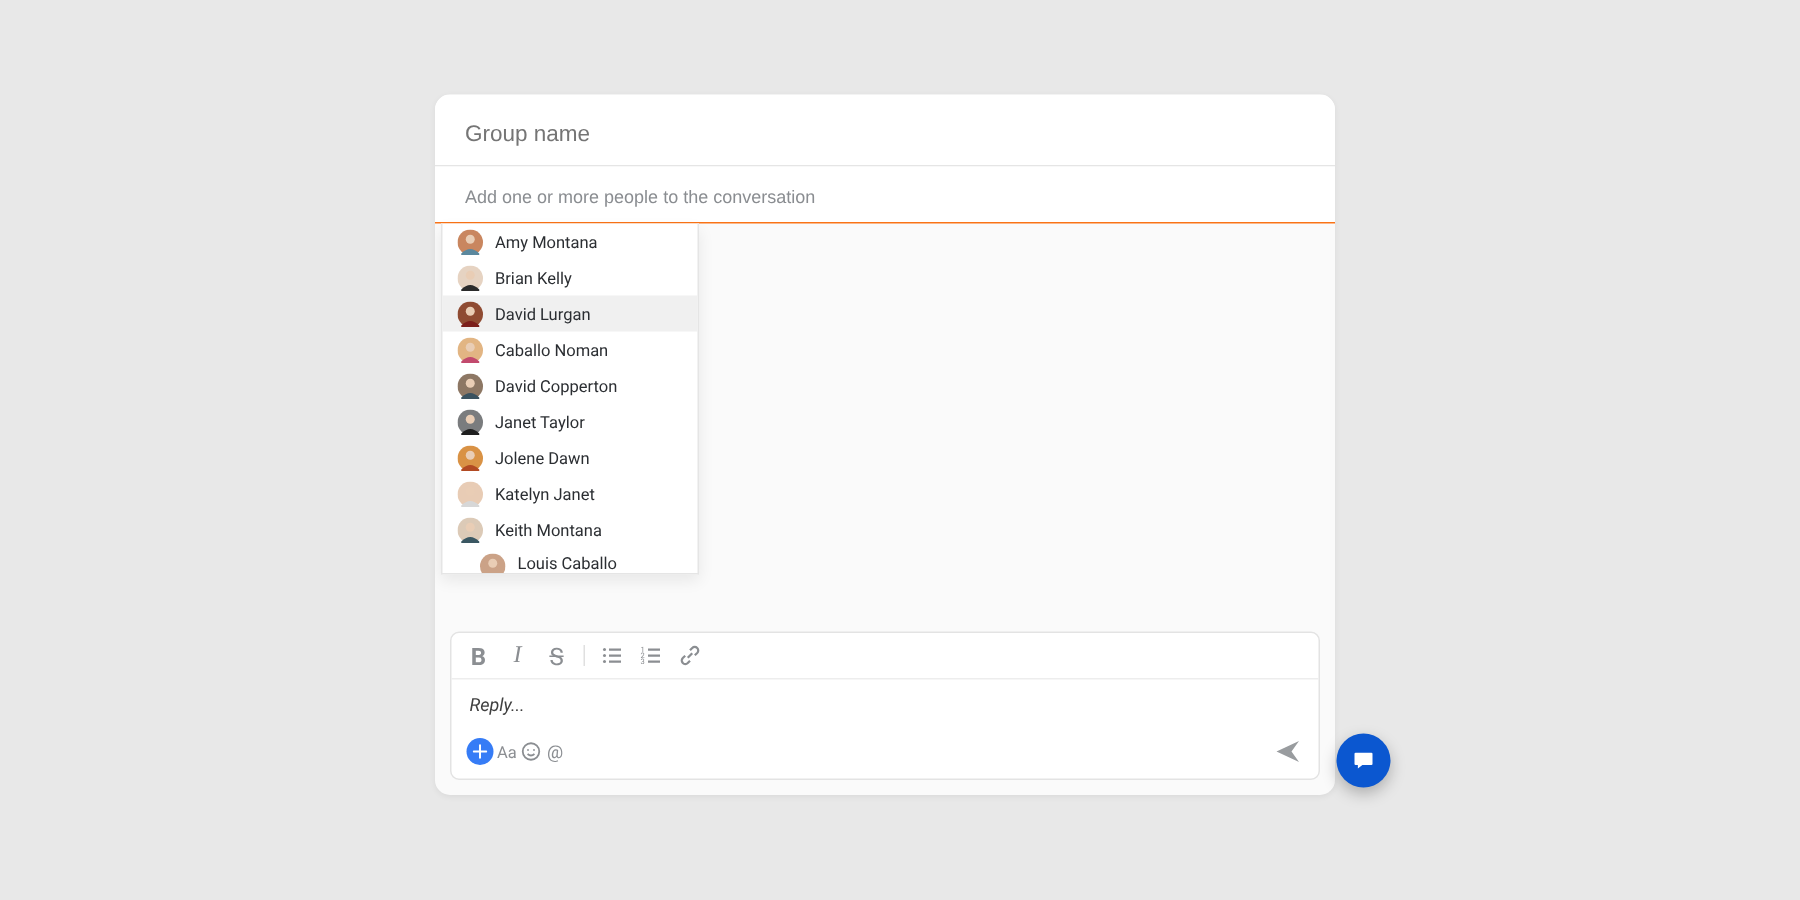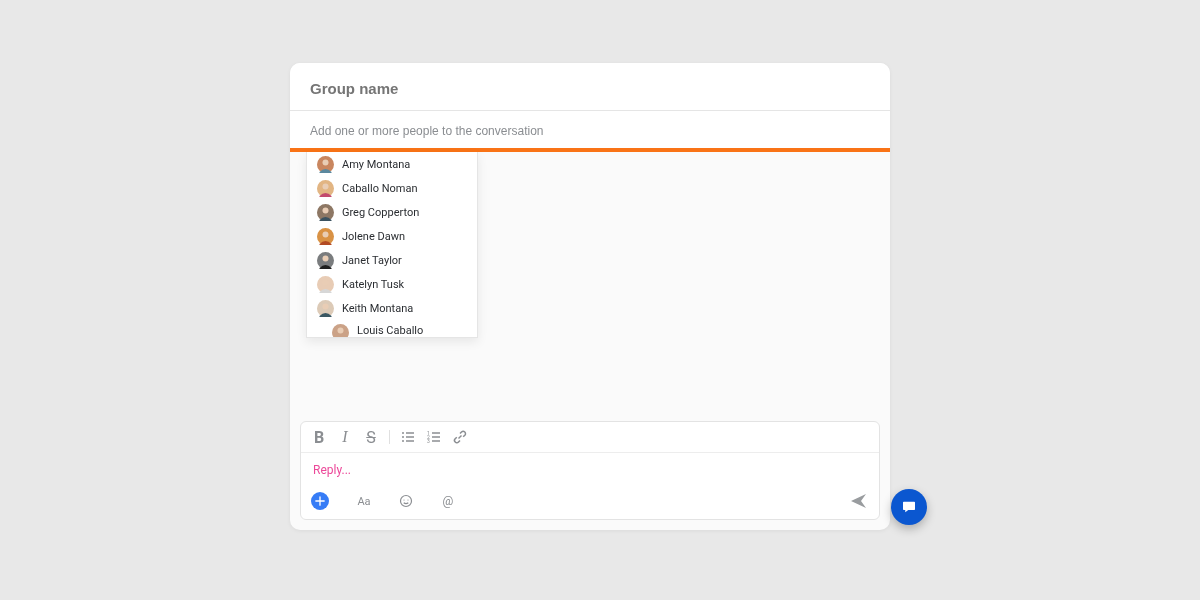--- a/index.html
+++ b/index.html
@@ -22,45 +22,45 @@
     display: flex;
     flex-direction: column;
   }
   .panel-header {
     padding: 16px 20px 12px 20px;
     border-bottom: 1px solid #e5e5e5;
     background: #fff;
   }
   .group-name {
     font-size: 15px;
-    font-weight: 700;
+    font-weight: 400;
     color: #808285;
     border: none;
     outline: none;
     background: transparent;
     width: 100%;
   }
   .recipients-row {
     padding: 9px 20px;
-    border-bottom: 4px solid #f97316;
+    border-bottom: 1px solid #f97316;
     background: #fff;
   }
   .recipients-input {
     width: 100%;
     border: none;
     outline: none;
     font-size: 12px;
     color: #8a8d91;
     background: transparent;
   }
   .recipients-input::placeholder { color: #8a8d91; }
   .body-space { flex: 1; position: relative; }
   .people-dropdown {
     position: absolute;
-    left: 16px;
+    left: 4px;
     top: 0;
     width: 172px;
     max-height: 270px;
     background: #fff;
     border: 1px solid #e5e5e5;
     border-top: none;
     box-shadow: 0 4px 10px rgba(0,0,0,0.08);
     overflow: hidden;
   }
   .person {
@@ -110,33 +110,34 @@
     color: #8b8e92;
   }
   .toolbar .divider {
     width: 1px;
     height: 14px;
     background: #e0e0e0;
   }
   .reply-area {
     padding: 10px 12px 8px 12px;
     font-size: 12px;
-    color: #ec4899;
+    color: #404040;
     min-height: 28px;
+    font-style: italic;
   }
   .composer-bottom {
     display: flex;
     align-items: center;
     justify-content: space-between;
     padding: 6px 10px 8px 10px;
   }
   .left-actions {
     display: flex;
     align-items: center;
-    gap: 28px;
+    gap: 2px;
   }
   .plus-btn {
     width: 18px;
     height: 18px;
     border-radius: 50%;
     background: #367cf6;
     color: #fff;
     display: flex;
     align-items: center;
     justify-content: center;
@@ -200,66 +201,86 @@
     <circle cx="17" cy="17" r="17" fill="#c9865f"></circle>
     <circle cx="17" cy="13" r="6" fill="#e9cdb5"></circle>
     <path d="M5 32 Q17 20 29 32 L29 34 L5 34 Z" fill="#5b889e"></path>
   </svg>
           </span>
           <span>Amy Montana</span>
         </div>
         <div class="person">
           <span class="avatar">
             <svg viewBox="0 0 34 34">
+    <circle cx="17" cy="17" r="17" fill="#e6d3c2"></circle>
+    <circle cx="17" cy="13" r="6" fill="#e9cdb5"></circle>
+    <path d="M5 32 Q17 20 29 32 L29 34 L5 34 Z" fill="#2b2b2b"></path>
+  </svg>
+          </span>
+          <span>Brian Kelly</span>
+        </div>
+        <div class="person hovered">
+          <span class="avatar">
+            <svg viewBox="0 0 34 34">
+    <circle cx="17" cy="17" r="17" fill="#8f4b32"></circle>
+    <circle cx="17" cy="13" r="6" fill="#e9cdb5"></circle>
+    <path d="M5 32 Q17 20 29 32 L29 34 L5 34 Z" fill="#7b1f1b"></path>
+  </svg>
+          </span>
+          <span>David Lurgan</span>
+        </div>
+        <div class="person">
+          <span class="avatar">
+            <svg viewBox="0 0 34 34">
     <circle cx="17" cy="17" r="17" fill="#e2b583"></circle>
     <circle cx="17" cy="13" r="6" fill="#e9cdb5"></circle>
     <path d="M5 32 Q17 20 29 32 L29 34 L5 34 Z" fill="#c24a6d"></path>
   </svg>
           </span>
           <span>Caballo Noman</span>
         </div>
         <div class="person">
           <span class="avatar">
             <svg viewBox="0 0 34 34">
     <circle cx="17" cy="17" r="17" fill="#8d7764"></circle>
     <circle cx="17" cy="13" r="6" fill="#e9cdb5"></circle>
     <path d="M5 32 Q17 20 29 32 L29 34 L5 34 Z" fill="#3a5260"></path>
   </svg>
           </span>
-          <span>Greg Copperton</span>
+          <span>David Copperton</span>
+        </div>
+        <div class="person">
+          <span class="avatar">
+            <svg viewBox="0 0 34 34">
+    <circle cx="17" cy="17" r="17" fill="#7a7c7e"></circle>
+    <circle cx="17" cy="13" r="6" fill="#e9cdb5"></circle>
+    <path d="M5 32 Q17 20 29 32 L29 34 L5 34 Z" fill="#1f1f1f"></path>
+  </svg>
+          </span>
+          <span>Janet Taylor</span>
         </div>
         <div class="person">
           <span class="avatar">
             <svg viewBox="0 0 34 34">
     <circle cx="17" cy="17" r="17" fill="#d99245"></circle>
     <circle cx="17" cy="13" r="6" fill="#e9cdb5"></circle>
     <path d="M5 32 Q17 20 29 32 L29 34 L5 34 Z" fill="#b24a23"></path>
   </svg>
           </span>
           <span>Jolene Dawn</span>
         </div>
         <div class="person">
           <span class="avatar">
             <svg viewBox="0 0 34 34">
-    <circle cx="17" cy="17" r="17" fill="#7a7c7e"></circle>
-    <circle cx="17" cy="13" r="6" fill="#e9cdb5"></circle>
-    <path d="M5 32 Q17 20 29 32 L29 34 L5 34 Z" fill="#1f1f1f"></path>
-  </svg>
-          </span>
-          <span>Janet Taylor</span>
-        </div>
-        <div class="person">
-          <span class="avatar">
-            <svg viewBox="0 0 34 34">
     <circle cx="17" cy="17" r="17" fill="#e8ccb5"></circle>
     <circle cx="17" cy="13" r="6" fill="#e9cdb5"></circle>
     <path d="M5 32 Q17 20 29 32 L29 34 L5 34 Z" fill="#d7d7d7"></path>
   </svg>
           </span>
-          <span>Katelyn Tusk</span>
+          <span>Katelyn Janet</span>
         </div>
         <div class="person">
           <span class="avatar">
             <svg viewBox="0 0 34 34">
     <circle cx="17" cy="17" r="17" fill="#dccab7"></circle>
     <circle cx="17" cy="13" r="6" fill="#e9cdb5"></circle>
     <path d="M5 32 Q17 20 29 32 L29 34 L5 34 Z" fill="#3a5762"></path>
   </svg>
           </span>
           <span>Keith Montana</span>

